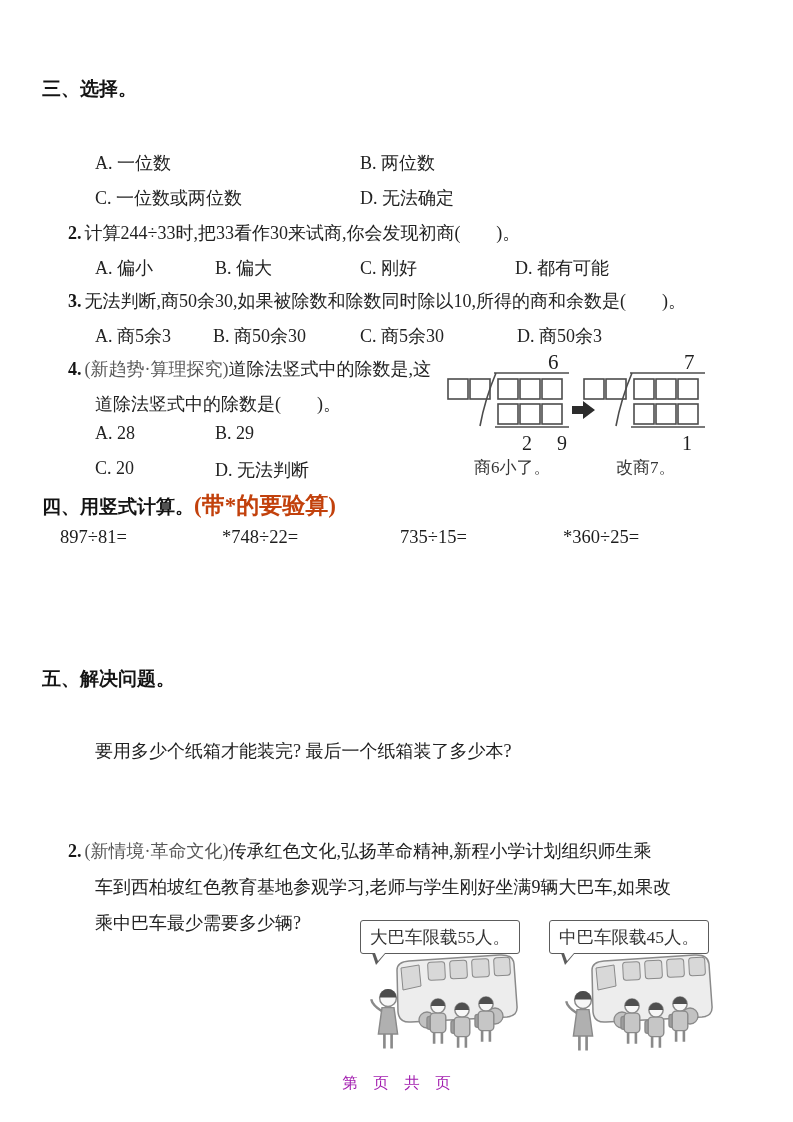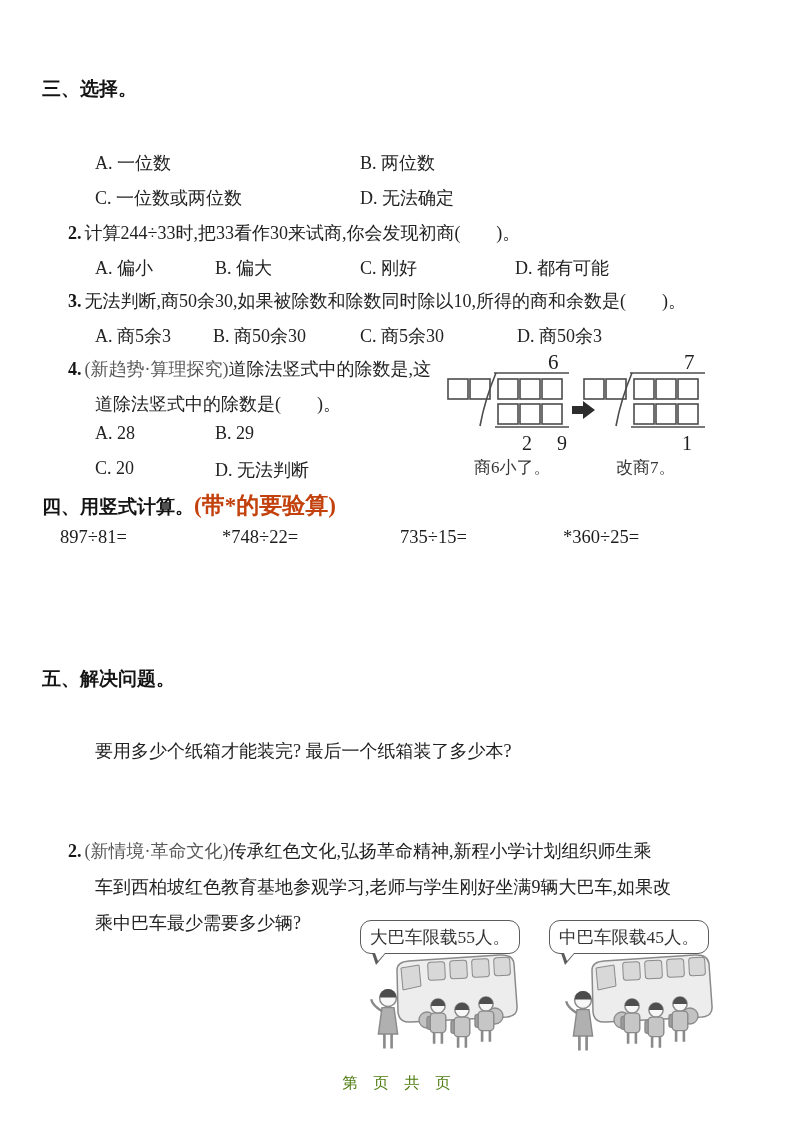--- a/index.html
+++ b/index.html
@@ -10,37 +10,37 @@
   .sec-heading{position:absolute;font-size:19px;font-weight:bold;color:#141414;white-space:nowrap;}
   .sec-heading .note{font-weight:bold;font-size:23px;color:#c2410c;}
   .qline{position:absolute;font-size:18px;white-space:nowrap;color:#222;}
   .qline .qnum{font-weight:bold;margin-right:3px;color:#151515;}
   .qline .qtag{color:#585858;}
   .opt{position:absolute;font-size:18px;white-space:nowrap;color:#222;}
   .formula{position:absolute;font-size:18.5px;white-space:nowrap;color:#1d1d1d;}
   .figure-wrap{position:absolute;left:438px;top:346px;width:332px;height:144px;}
   .bubble{
     position:absolute;top:920px;height:24px;line-height:24px;background:#fff;
-    border:1.6px solid #5c5c5c;border-radius:11px;padding:4px 9px;
+    border:1.6px solid #5c5c5c;border-radius:3px;padding:4px 9px;
     font-size:17.5px;color:#333;white-space:nowrap;z-index:3;
   }
   .bubble::before{
     content:"";position:absolute;left:11px;bottom:-12px;width:0;height:0;
     border-left:4px solid transparent;border-right:10px solid transparent;
     border-top:12px solid #5c5c5c;
   }
   .bubble::after{
     content:"";position:absolute;left:13.5px;bottom:-8px;width:0;height:0;
     border-left:3px solid transparent;border-right:7px solid transparent;
     border-top:8.5px solid #ffffff;
   }
   .bus-art{position:absolute;left:350px;top:948px;width:400px;height:115px;z-index:2;}
   .footer{
     position:absolute;left:0;top:1073px;width:100%;text-align:center;
-    font-size:15.5px;color:#4d7c0f;font-family:"Liberation Serif","DejaVu Serif",serif;
+    font-size:15.5px;color:#a21caf;font-family:"Liberation Serif","DejaVu Serif",serif;
   }
   svg text{font-family:"Liberation Serif","DejaVu Serif",serif;}
 </style>
 </head>
 <body>
 
 <div class="page">
 
   <div class="sec-heading" style="left:42px;top:76px">三、选择。</div>
 

